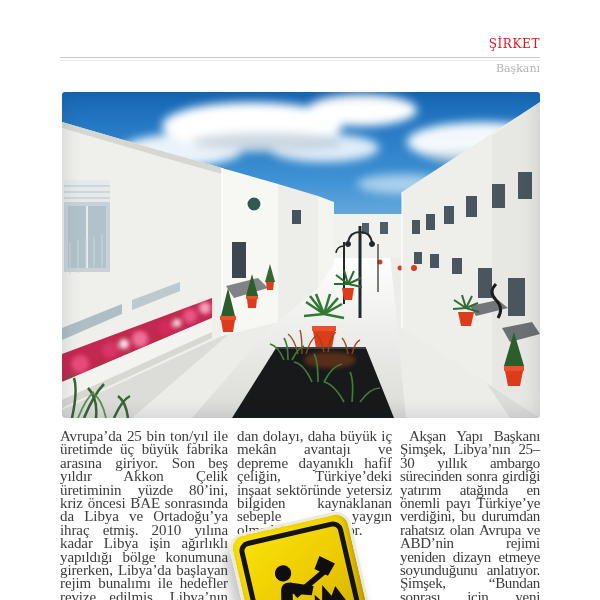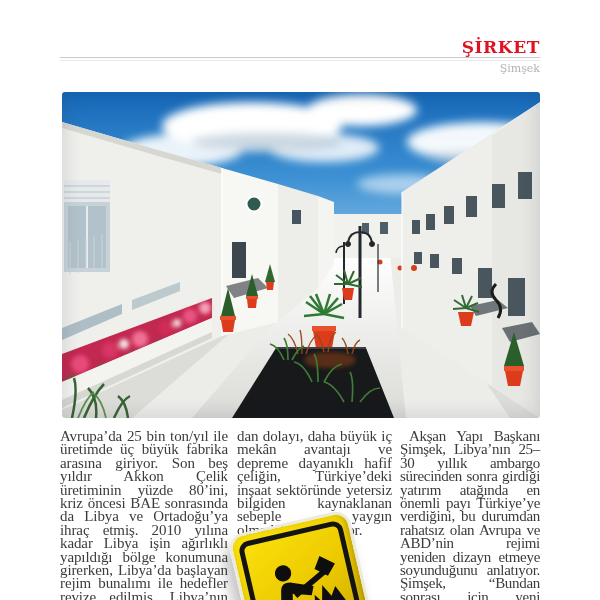--- a/index.html
+++ b/index.html
@@ -3,22 +3,22 @@
 <meta charset="utf-8">
 <style>
   html,body{margin:0;padding:0;}
   .page{
     position:relative;width:600px;height:600px;overflow:hidden;
     background:#ffffff;font-family:"Liberation Serif",serif;
   }
   
   .htitle{
     position:absolute;right:60px;top:37px;
-    font-family:"DejaVu Serif",serif;font-weight:bold;
-    font-size:17px;letter-spacing:.6px;color:#e0121f;
+    font-family:"DejaVu Serif",serif;font-weight:normal;
+    font-size:12px;letter-spacing:.6px;color:#e0121f;
   }
   .hrule{position:absolute;left:60px;right:60px;top:57px;border-top:1px solid #c9c9c9;}
   .hrule2{position:absolute;left:60px;right:60px;top:60px;border-top:1px solid #ebebeb;}
   .hsub{
     position:absolute;right:60px;top:62px;
     font-family:"DejaVu Serif",serif;font-size:11px;color:#b4b4b4;
   }
   
   .photo{position:absolute;left:62px;top:92px;width:478px;height:326px;border-radius:3px;overflow:hidden;}
   .photo svg{display:block;width:100%;height:100%;}
@@ -47,21 +47,21 @@
   .sign-inner svg{position:absolute;inset:1px;width:96px;height:96px;}
 </style>
 </head>
 <body>
 
 <div class="page">
 
   <div class="htitle">ŞİRKET</div>
   <div class="hrule"></div>
   <div class="hrule2"></div>
-  <div class="hsub">Şimşek</div>
+  <div class="hsub">Başkanı</div>
 
   <div class="photo">
     <svg viewBox="0 0 478 326" preserveAspectRatio="none">
       <defs>
         <linearGradient id="sky" x1="0" y1="0" x2="0" y2="1">
           <stop offset="0" stop-color="#1668b8"></stop>
           <stop offset="0.5" stop-color="#3e92d4"></stop>
           <stop offset="1" stop-color="#9cc9e8"></stop>
         </linearGradient>
         <linearGradient id="path" x1="0" y1="0" x2="0" y2="1">

